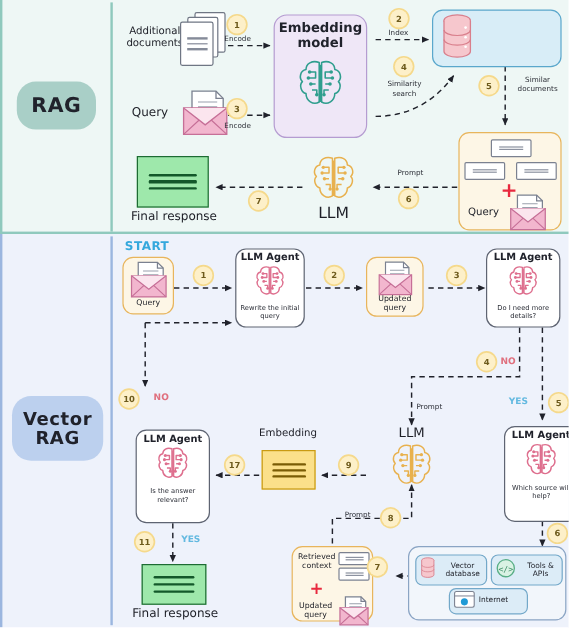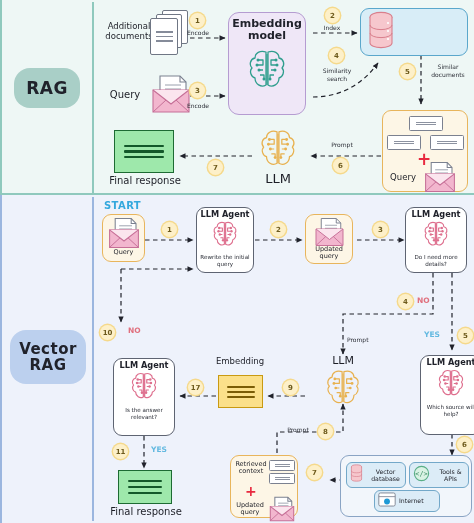--- a/index.html
+++ b/index.html
@@ -596,21 +596,21 @@
     </svg>
   </div>
 
   <div class="node-caption sm" style="left:209px; top:357px; width:62px;">Embedding</div>
   <div class="yellowbox" style="left:218px; top:375px; width:45px; height:33px;">
     <i style="width:28px;"></i>
       <i style="width:28px;"></i>
       <i style="width:28px;"></i>
   </div>
 
-  <div class="cream" style="left:230px; top:455px; width:68px; height:63px;">
+  <div class="cream" style="left:243px; top:455px; width:68px; height:63px;">
     <div class="node-caption xs" style="left:2px; top:5px; width:36px;">Retrieved
 context</div>
     <div class="sheet" style="left:38px; top:4px; width:26px; height:11px;">
       <i style="width:15px;"></i>
         <i style="width:15px;"></i>
     </div>
     <div class="sheet" style="left:38px; top:17px; width:26px; height:11px;">
       <i style="width:15px;"></i>
         <i style="width:15px;"></i>
     </div>

